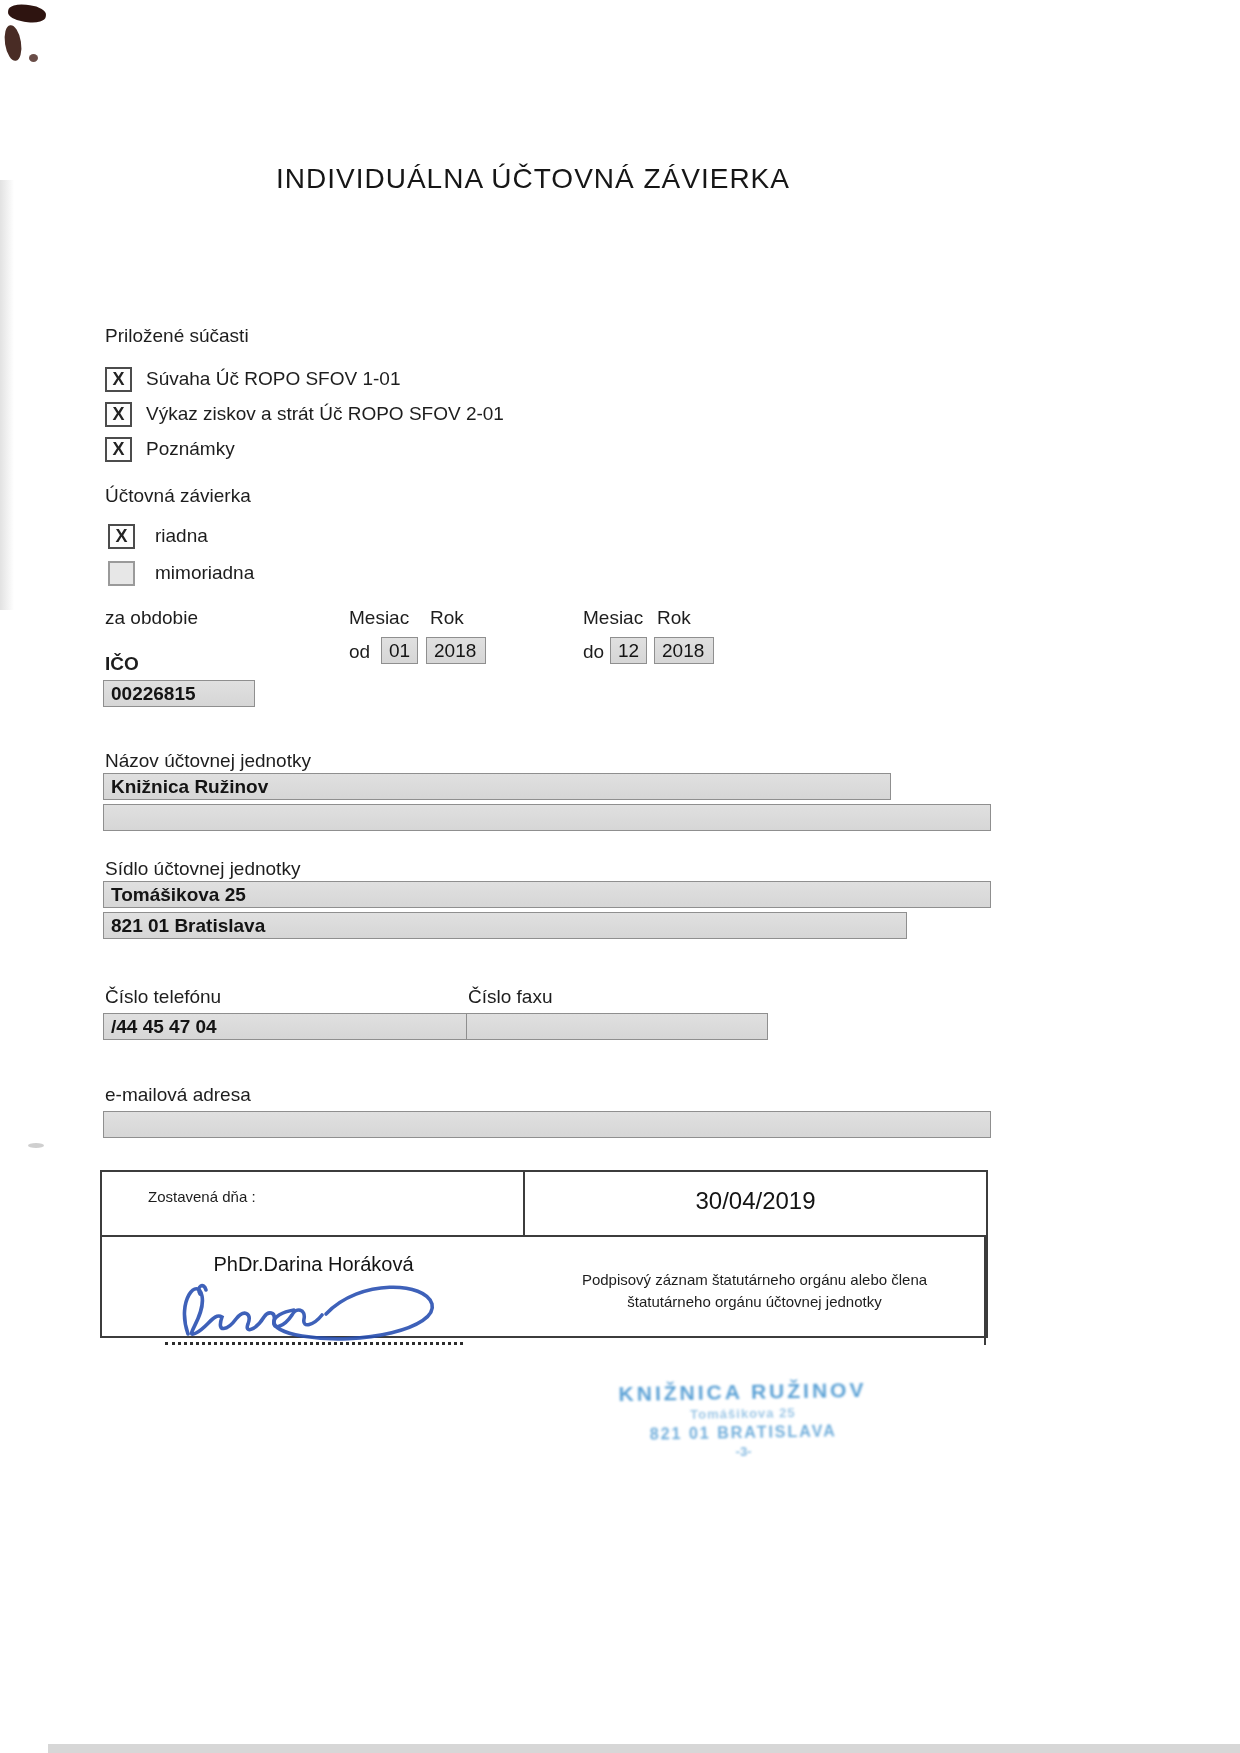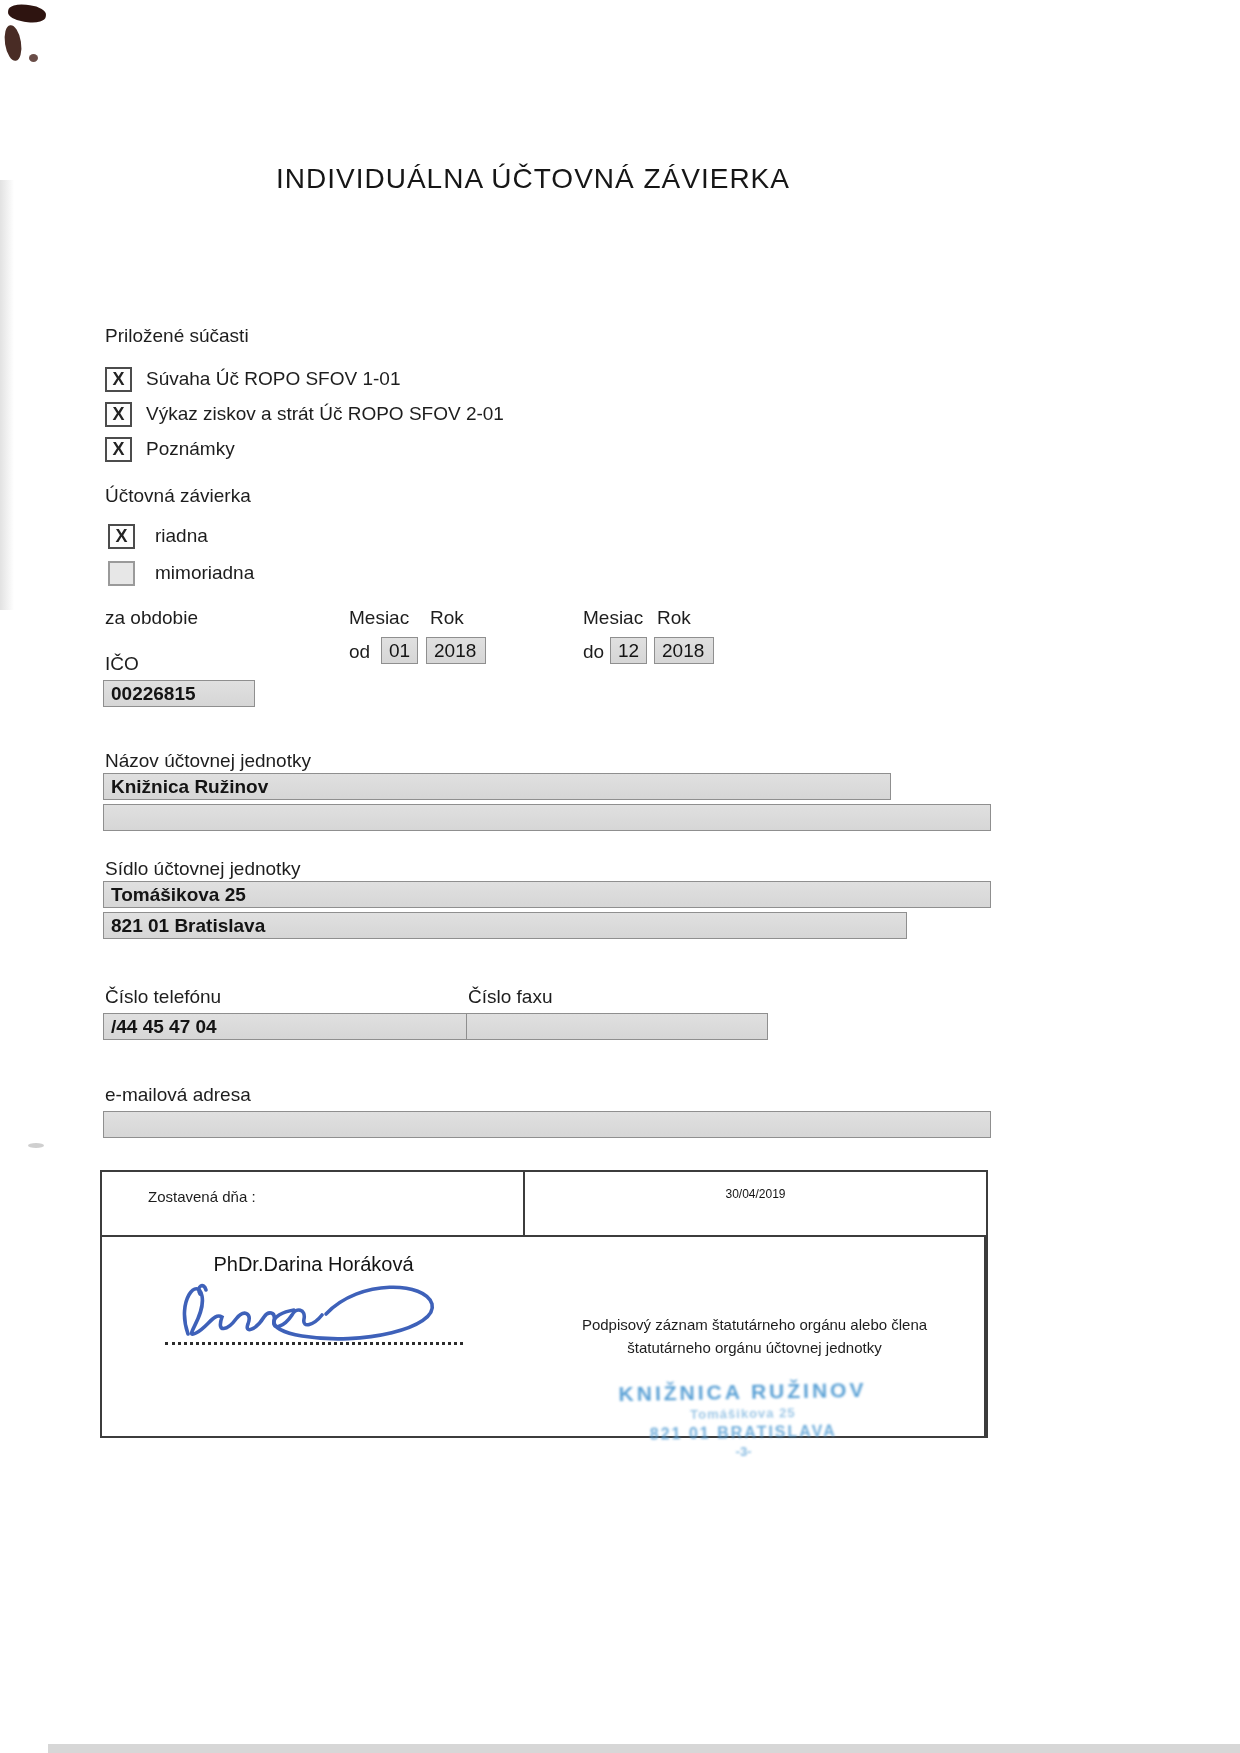--- a/index.html
+++ b/index.html
@@ -34,27 +34,27 @@
   .field{
     box-sizing:border-box;
     background:linear-gradient(#e0e0e0,#d6d6d6);
     border:1px solid #8f8f8f;
     font-size:19px;color:#141414;
     display:flex;align-items:center;
     padding:0 7px;height:27px;text-align:right;
   }
   .field.bold{font-weight:700;}
   .sig-table{
-    left:100px;top:1170px;width:888px;height:268px;
+    left:100px;top:1170px;width:888px;height:168px;
     border:2px solid #3c3c3c;box-sizing:border-box;
     display:grid;grid-template-columns:423px 1fr;grid-template-rows:65px 1fr;
   }
   .cell{box-sizing:border-box;}
   .cell-a1{border-right:2px solid #3c3c3c;border-bottom:2px solid #3c3c3c;padding:16px 0 0 46px;font-size:15px;color:#1d1d1d;}
-  .cell-b1{border-bottom:2px solid #3c3c3c;text-align:center;padding-top:15px;font-size:12px;color:#141414;}
+  .cell-b1{border-bottom:2px solid #3c3c3c;text-align:center;padding-top:15px;font-size:24px;color:#141414;}
   .cell-a2{border-right:2px solid #3c3c3c;display:flex;align-items:center;justify-content:center;text-align:center;font-size:15px;line-height:1.5;color:#1d1d1d;padding:0 35px;}
   .cell-b2{text-align:center;padding-top:16px;font-size:20px;color:#141414;position:relative;}
   .sig-svg{display:block;margin:-6px auto 0 auto;}
   .dotline{width:298px;margin:-14px auto 0 auto;border-bottom:3px dotted #2c2c2c;height:0;}
   .stamp{
     left:598px;top:1380px;width:290px;text-align:center;
     color:#4e9ad2;filter:blur(1.2px);transform:rotate(-1deg);
     user-select:none;
   }
   .stamp .s1{font-size:21px;font-weight:700;letter-spacing:3px;opacity:.92;}
@@ -116,21 +116,21 @@
   <div class="abs label" style="left:657px;top:607px;">Rok</div>
 
   <div class="abs label" style="left:349px;top:641px;">od</div>
   <div class="abs field" style="left:381px;top:637px;width:37px;">01</div>
   <div class="abs field" style="left:426px;top:637px;width:60px;">2018</div>
 
   <div class="abs label" style="left:583px;top:641px;">do</div>
   <div class="abs field" style="left:610px;top:637px;width:37px;">12</div>
   <div class="abs field" style="left:654px;top:637px;width:60px;">2018</div>
 
-  <div class="abs label" style="left:105px;top:653px;">IČO</div>
+  <div class="abs label" style="left:105px;top:653px;font-weight:bold;">IČO</div>
   <div class="abs field bold" style="left:103px;top:680px;width:152px;">00226815</div>
 
   <div class="abs label" style="left:105px;top:750px;">Názov účtovnej jednotky</div>
   <div class="abs field bold" style="left:103px;top:773px;width:788px;">Knižnica Ružinov</div>
   <div class="abs field" style="left:103px;top:804px;width:888px;"></div>
 
   <div class="abs label" style="left:105px;top:858px;">Sídlo účtovnej jednotky</div>
   <div class="abs field bold" style="left:103px;top:881px;width:888px;">Tomášikova 25</div>
   <div class="abs field bold" style="left:103px;top:912px;width:804px;">821 01 Bratislava</div>
 

